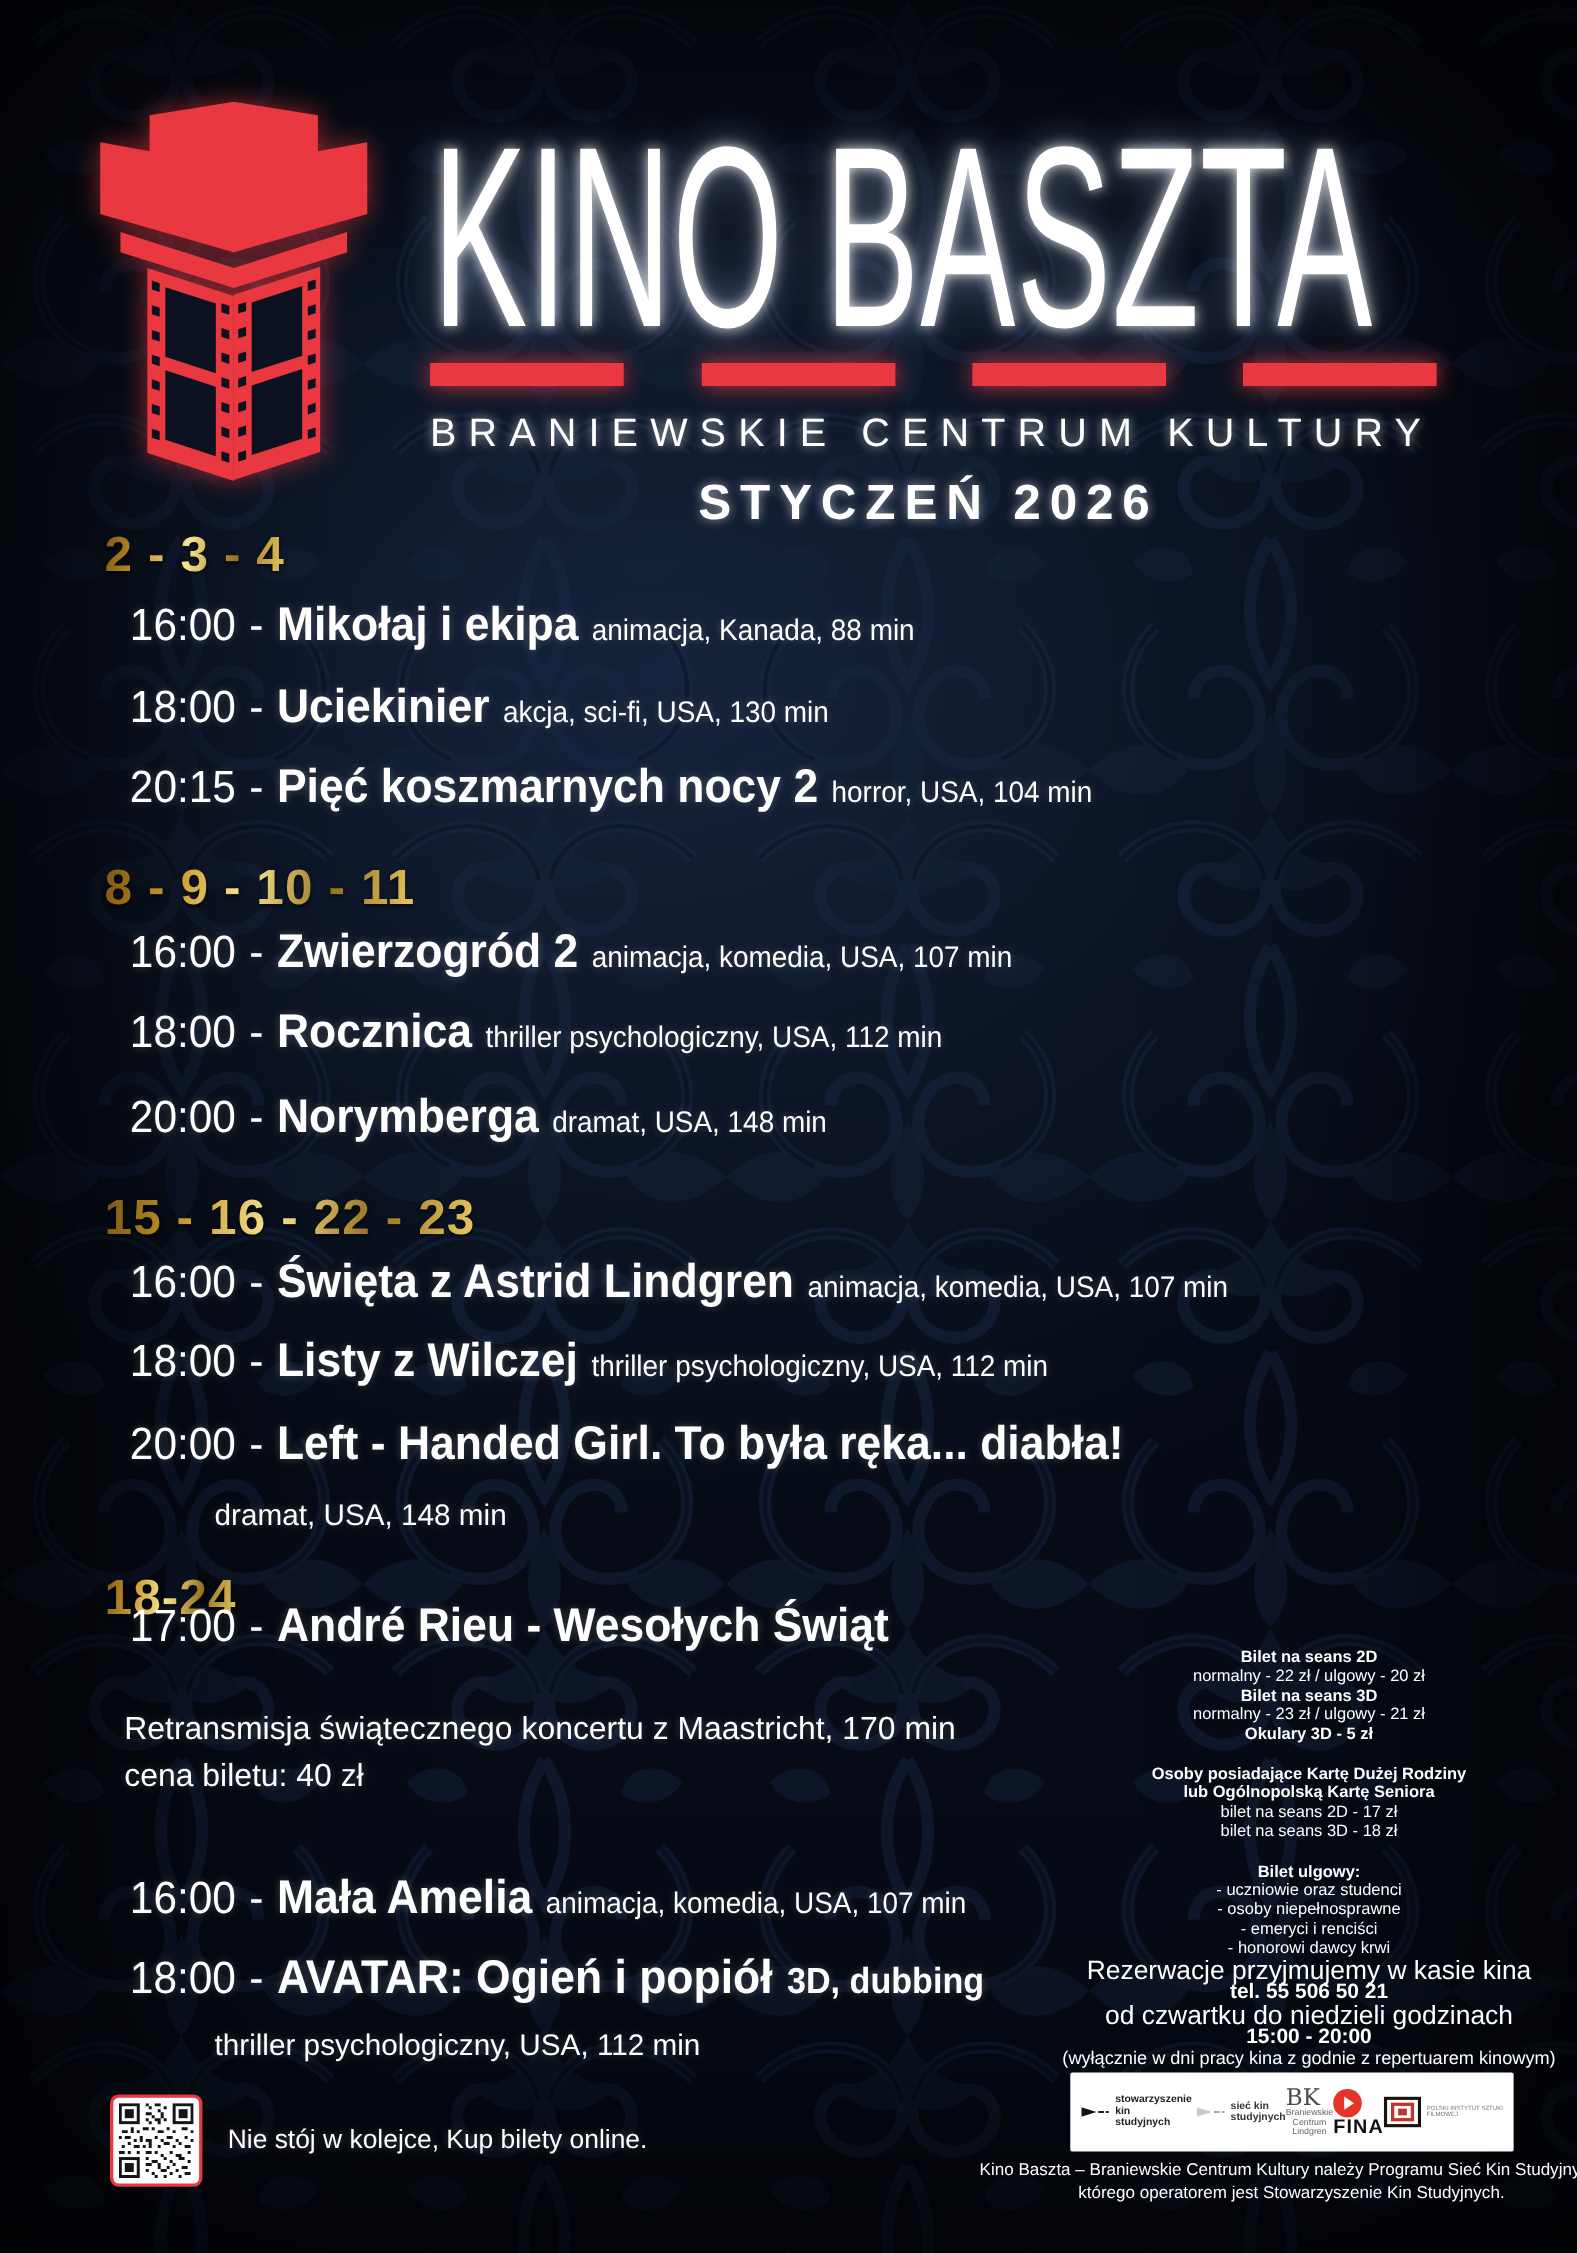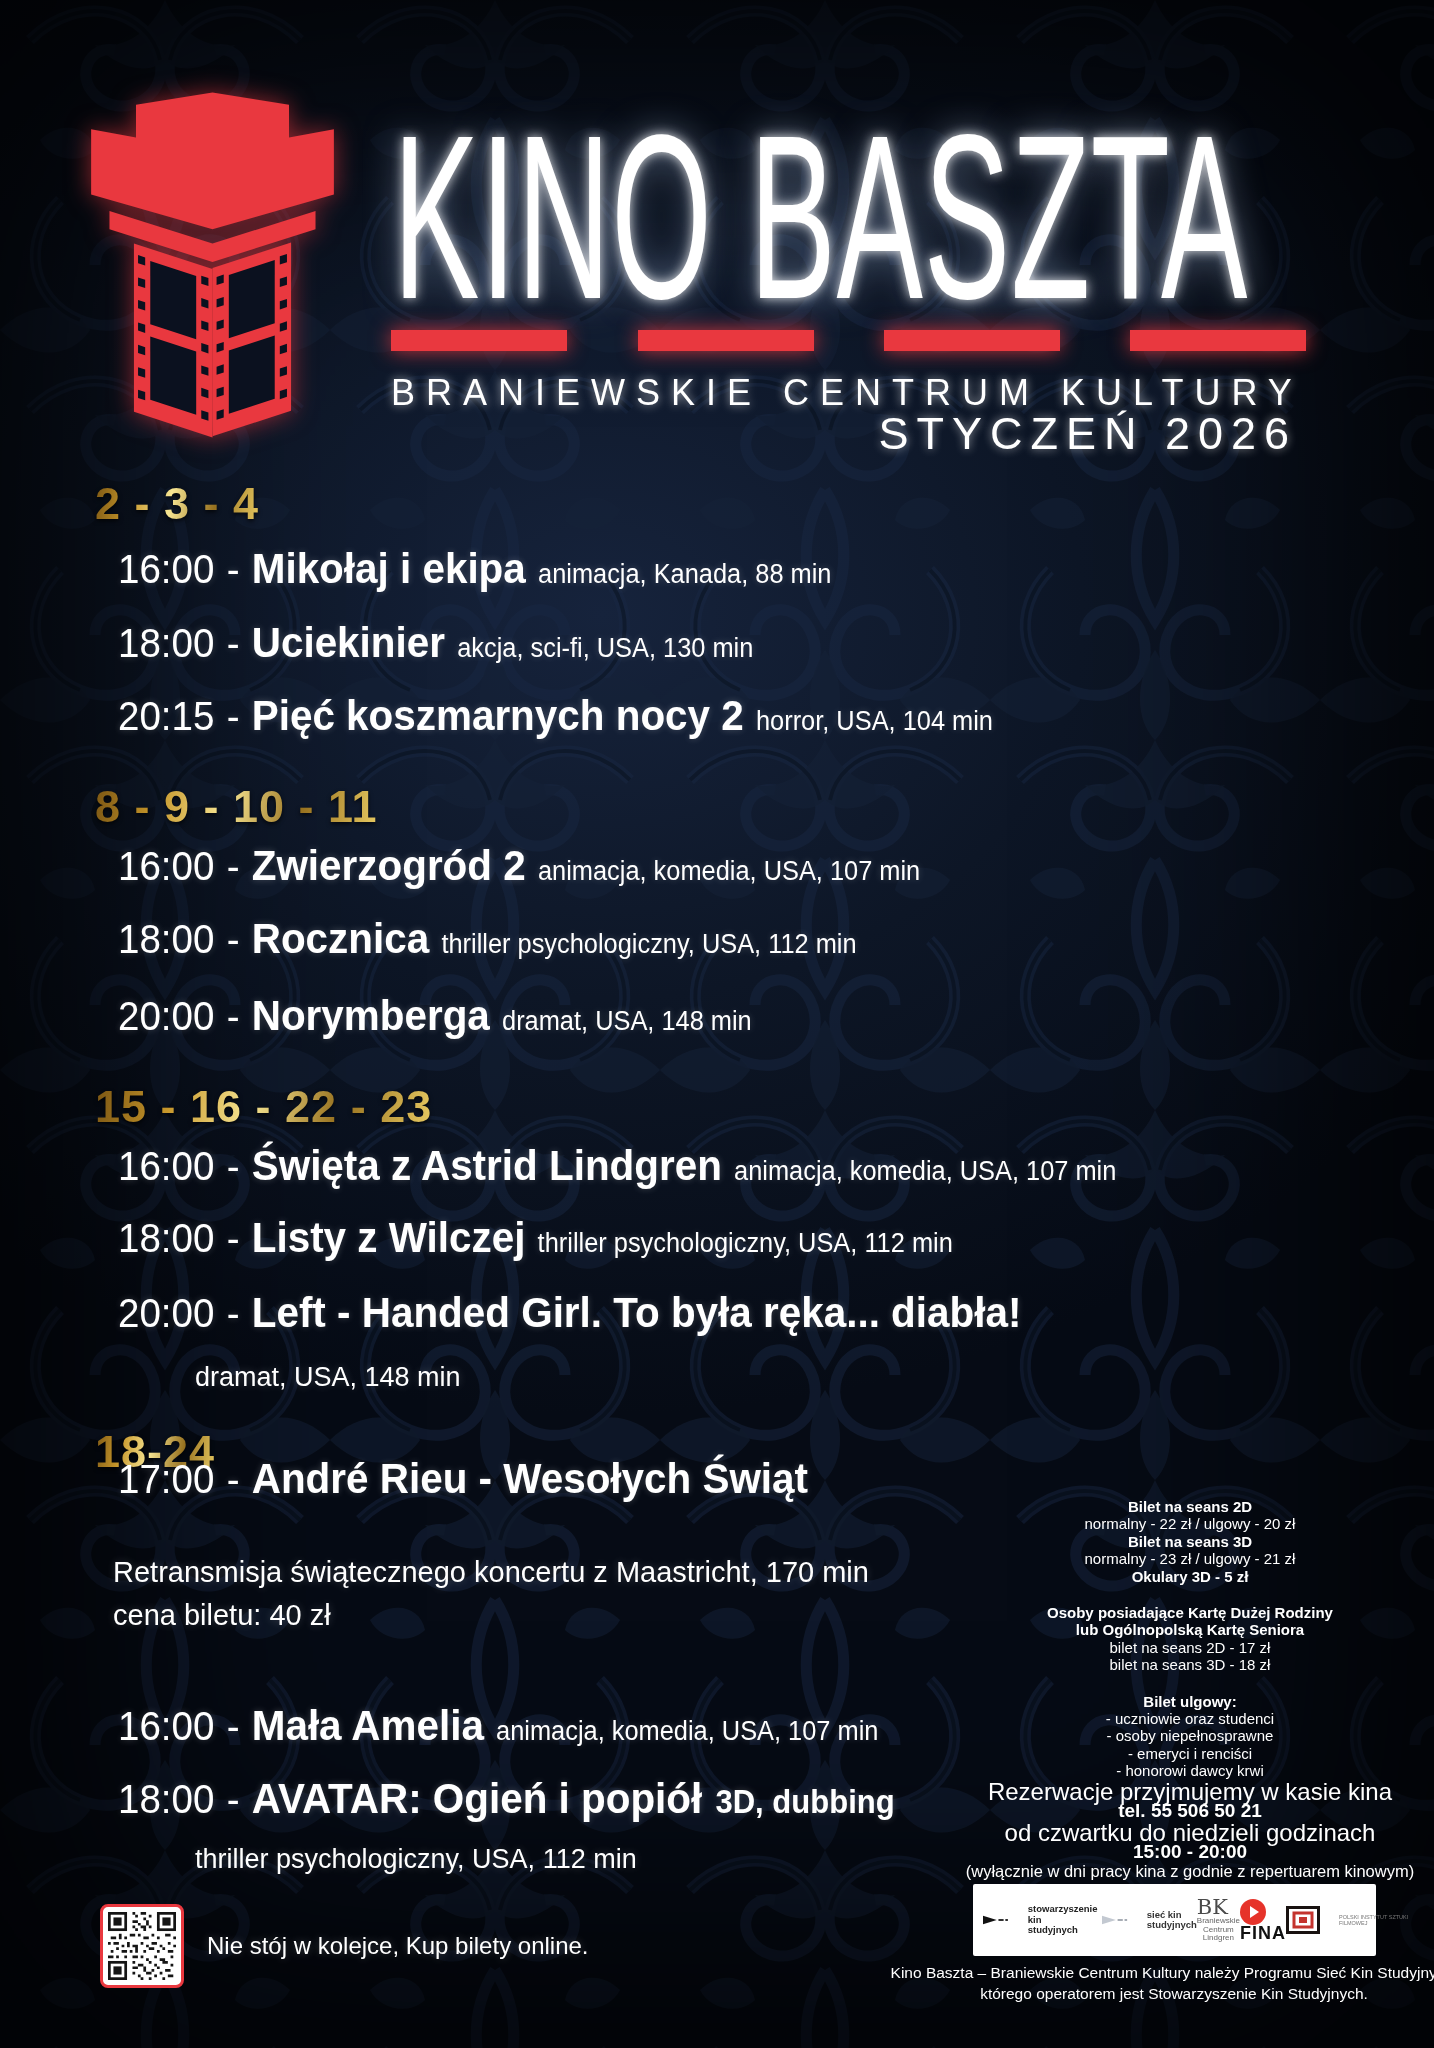--- a/index.html
+++ b/index.html
@@ -22,22 +22,22 @@
     text-shadow:0 0 12px rgba(255,255,255,.85),0 0 38px rgba(190,215,255,.55);
   }
   .bar{position:absolute;top:330px;height:21px;width:176px;background:#e9383f;
        box-shadow:0 0 20px rgba(233,56,63,.85);}
   .subtitle{
     position:absolute;left:391px;top:372px;width:906px;white-space:nowrap;
     font-size:36px;font-weight:400;letter-spacing:11px;
     text-shadow:0 0 10px rgba(255,255,255,.7);
   }
   .month{
-    position:absolute;left:391px;top:408px;width:906px;text-align:right;white-space:nowrap;
-    font-size:45px;font-weight:400;letter-spacing:8px;
+    position:absolute;left:391px;top:431px;width:906px;text-align:center;white-space:nowrap;
+    font-size:45px;font-weight:700;letter-spacing:8px;
     text-shadow:0 0 10px rgba(255,255,255,.6);
   }
 
   
   .dates{
     position:absolute;left:95px;font-size:45px;font-weight:700;letter-spacing:1px;white-space:nowrap;
     background:linear-gradient(100deg,#7a5513 0%,#c6962a 22%,#f7e592 46%,#96701e 72%,#e8ca62 100%);
     -webkit-background-clip:text;background-clip:text;color:transparent;
     filter:drop-shadow(0 2px 2px rgba(0,0,0,.7));
   }
@@ -62,21 +62,21 @@
 
   
   .qr-box{position:absolute;left:100px;top:1904px;width:84px;height:84px;background:#fff;
           border:3px solid #e9383f;border-radius:8px;box-sizing:border-box;padding:5px;}
   .qr-box svg{width:100%;height:100%;}
   .qr-caption{position:absolute;left:207px;top:1932px;font-size:24px;white-space:nowrap;
               text-shadow:0 0 8px rgba(255,255,255,.25);}
   .partners{position:absolute;left:973px;top:1884px;width:403px;height:72px;background:#fff;
             border-radius:2px;display:flex;align-items:center;justify-content:space-between;
             padding:0 10px;box-sizing:border-box;color:#222;}
-  .pi{display:flex;align-items:center;gap:19px;}
+  .pi{display:flex;align-items:center;gap:5px;}
   .pi-col{display:flex;flex-direction:column;line-height:10px;}
   .pi-txt{font-size:9.5px;font-weight:700;line-height:10.5px;color:#222;}
   .pi-txt.gray{color:#333;}
   .bck-mono{font-family:"DejaVu Serif",serif;font-size:21px;color:#4a4a4a;line-height:20px;}
   .bck-sub{font-size:8px;color:#666;line-height:8.5px;text-align:center;}
   .fina-circle{width:26px;height:26px;border-radius:50%;background:#e6332a;display:flex;
                align-items:center;justify-content:center;}
   .fina-play{width:0;height:0;border-left:9px solid #fff;border-top:6px solid transparent;
              border-bottom:6px solid transparent;margin-left:2px;}
   .fina-word{font-size:18px;font-weight:700;letter-spacing:1px;color:#111;line-height:16px;}

